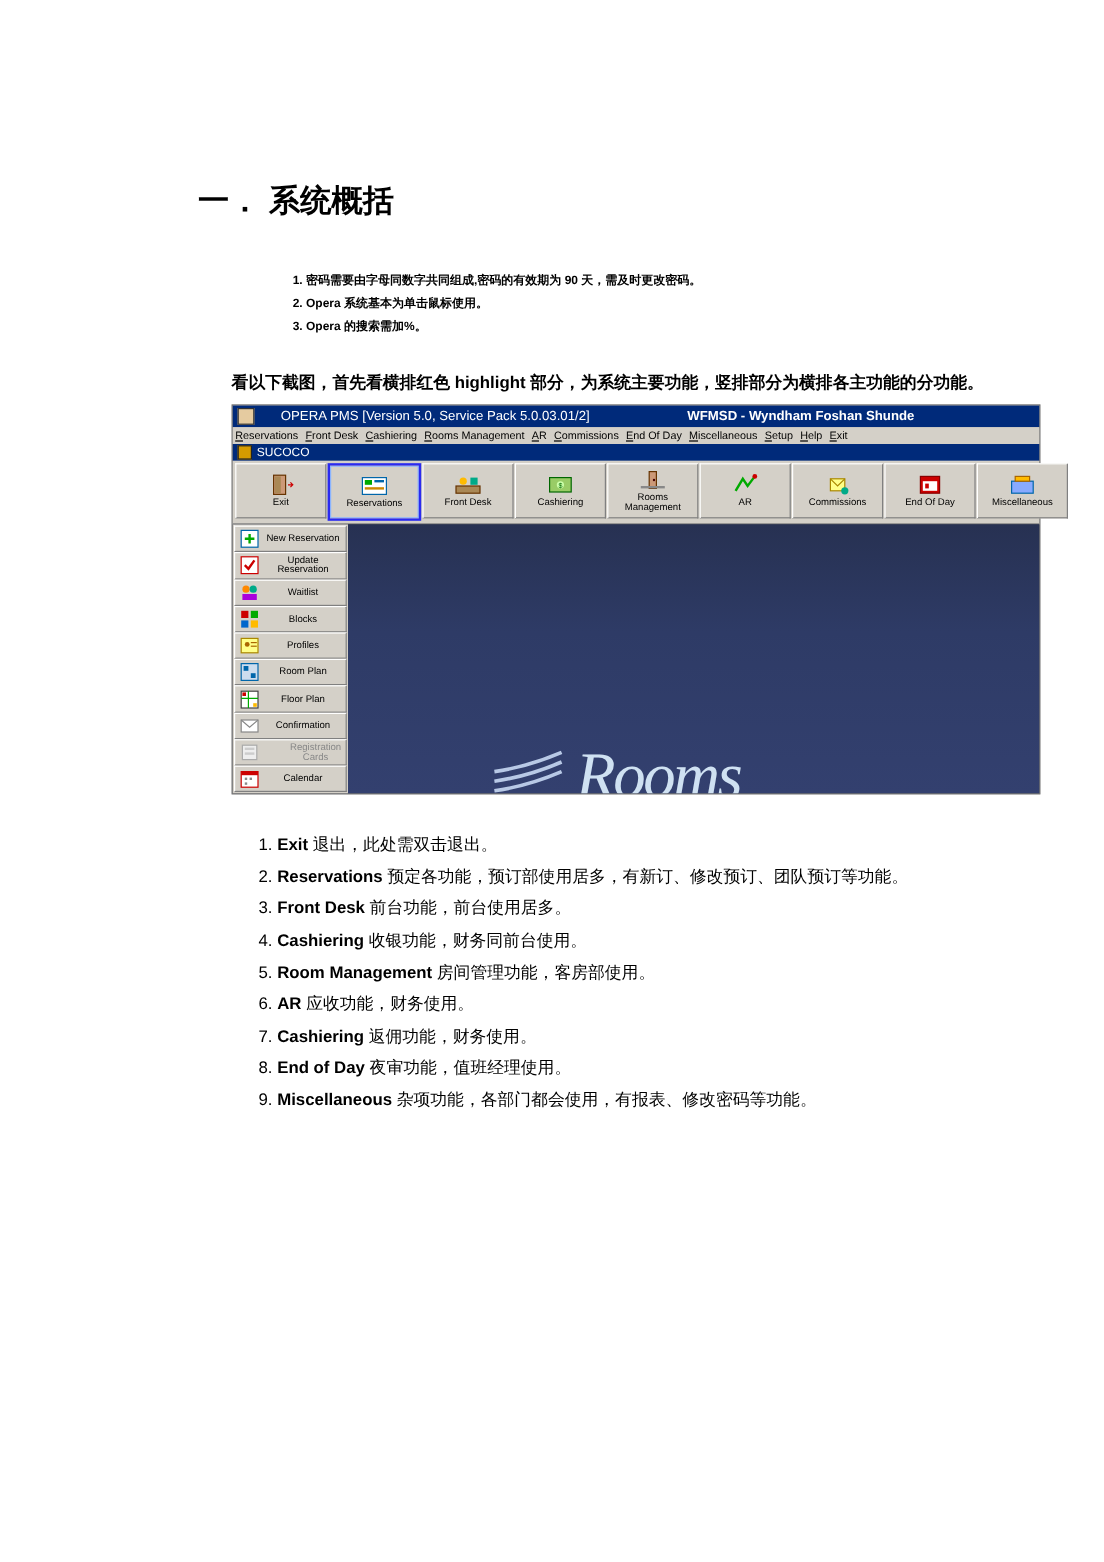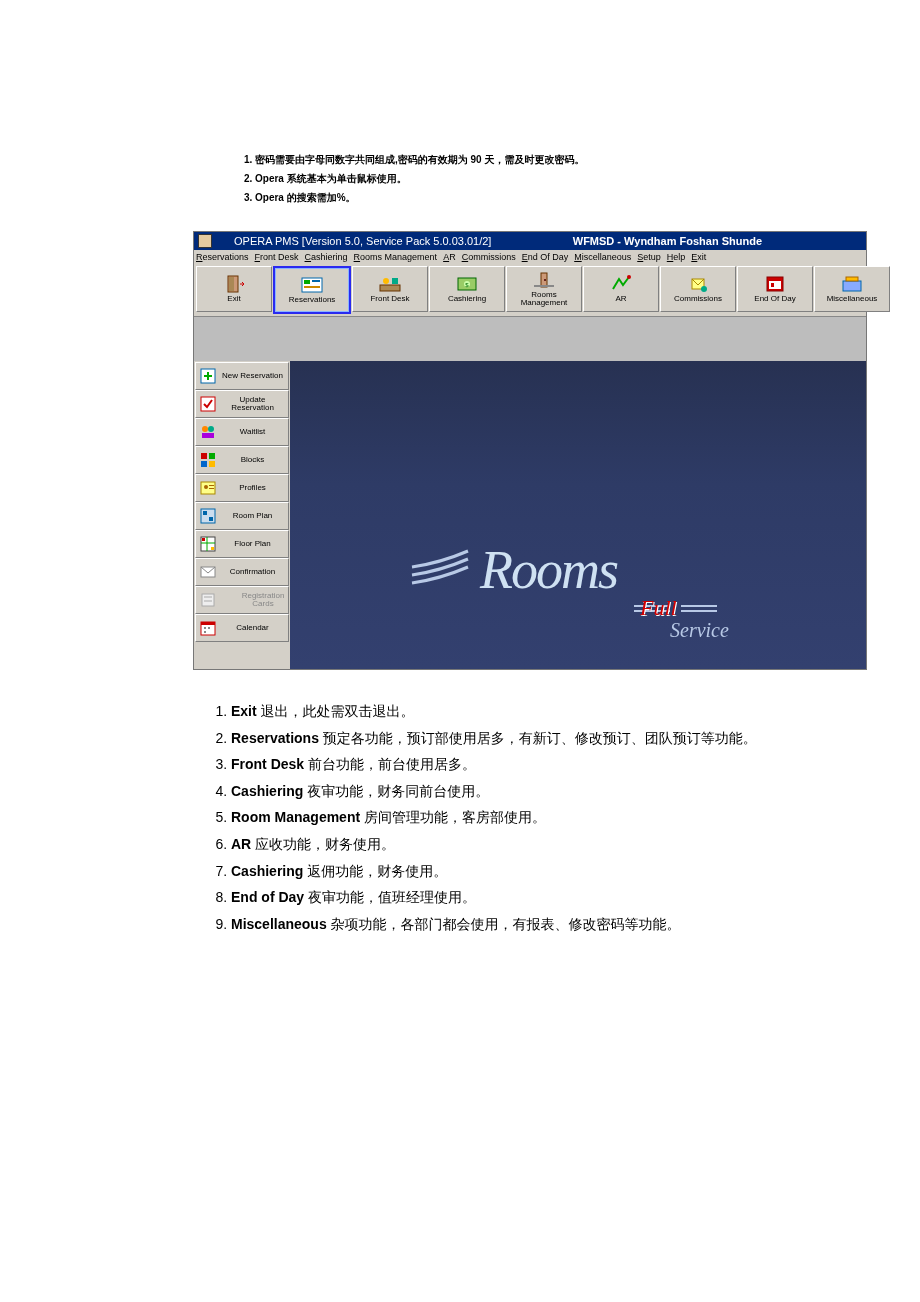--- a/index.html
+++ b/index.html
@@ -111,23 +111,22 @@
     gap: 2px;
   }
   .tbbtn.sel {
     border: 2px solid #2a2af0;
     box-shadow: inset 0 0 0 1px #8ab4ff;
   }
   .tbicon { width: 24px; height: 18px; display: flex; align-items: center; justify-content: center; }
   .tbicon svg { width: 24px; height: 18px; }
   .ss-workarea {
     display: flex;
-    height: 308px;
+    height: 224px;
     background: #0f172a;
-    margin-top: 44px;
   }
   .ss-sidebar {
     width: 94px;
     background: #d4d0c8;
     display: flex;
     flex-direction: column;
     gap: 0;
     padding: 1px;
   }
   .sbbtn {
@@ -195,49 +194,55 @@
   }
   ol.explain li { margin-bottom: 0; }
   ol.explain .term { font-weight: bold; }
   ol.explain .desc { font-weight: normal; }
 </style>
 </head>
 <body>
 
 <div class="page">
 
+  <h1 class="main-section">一．   系统概括</h1>
 
 
   <ol class="notes">
     <li><span class="lbl">密码需要由字母同数字共同组成,密码的有效期为 90 天，需及时更改密码。</span></li>
     <li><span class="lbl">Opera 系统基本为单击鼠标使用。</span></li>
     <li><span class="lbl">Opera 的搜索需加%。</span></li>
   </ol>
 
 
+  <p class="intro-text">看以下截图，首先看横排红色 highlight 部分，为系统主要功能，竖排部分为横排各主功能的分功能。</p>
 
   <div class="screenshot">
     <div class="ss-titlebar">
       <span class="ico"></span>
       <span>OPERA PMS [Version 5.0, Service Pack 5.0.03.01/2]</span>
       <span class="prop">WFMSD - Wyndham Foshan Shunde</span>
     </div>
     <div class="ss-menubar">
       <span>Reservations</span>
       <span>Front Desk</span>
       <span>Cashiering</span>
       <span>Rooms Management</span>
       <span>AR</span>
       <span>Commissions</span>
       <span>End Of Day</span>
       <span>Miscellaneous</span>
       <span>Setup</span>
       <span>Help</span>
       <span>Exit</span>
     </div>
+    <div class="ss-childtitle">
+      <span class="ico2"></span>
+      <span>SUCOCO</span>
+    </div>
     <div class="ss-toolbar" id="toolbar">
         <div class="tbbtn">
           <span class="tbicon">
             <svg viewBox="0 0 24 18">
               <rect x="6" y="1" width="10" height="16" fill="#c97" stroke="#630"></rect>
               <rect x="7" y="2" width="5" height="14" fill="#a85"></rect>
               <path d="M18 9 l4 0 M20 7 l2 2 -2 2" stroke="#c00" fill="none"></path>
             </svg>
           </span>
           <span>Exit</span>
@@ -449,21 +454,21 @@
           <span class="sub2">Service</span>
         </div>
       </div>
     </div>
   </div>
 
   <ol class="explain" id="explain">
       <li><span class="term">Exit</span><span class="desc">  退出，此处需双击退出。</span></li>
       <li><span class="term">Reservations</span><span class="desc">  预定各功能，预订部使用居多，有新订、修改预订、团队预订等功能。</span></li>
       <li><span class="term">Front Desk</span><span class="desc">  前台功能，前台使用居多。</span></li>
-      <li><span class="term">Cashiering</span><span class="desc">  夜审功能，财务同前台使用。</span></li>
+      <li><span class="term">Cashiering</span><span class="desc">  收银功能，财务同前台使用。</span></li>
       <li><span class="term">Room Management</span><span class="desc">  房间管理功能，客房部使用。</span></li>
       <li><span class="term">AR</span><span class="desc">  应收功能，财务使用。</span></li>
       <li><span class="term">Cashiering</span><span class="desc">  返佣功能，财务使用。</span></li>
       <li><span class="term">End of Day</span><span class="desc">  夜审功能，值班经理使用。</span></li>
       <li><span class="term">Miscellaneous</span><span class="desc">  杂项功能，各部门都会使用，有报表、修改密码等功能。</span></li>
     </ol>
 
 </div>
 
 </body></html>

